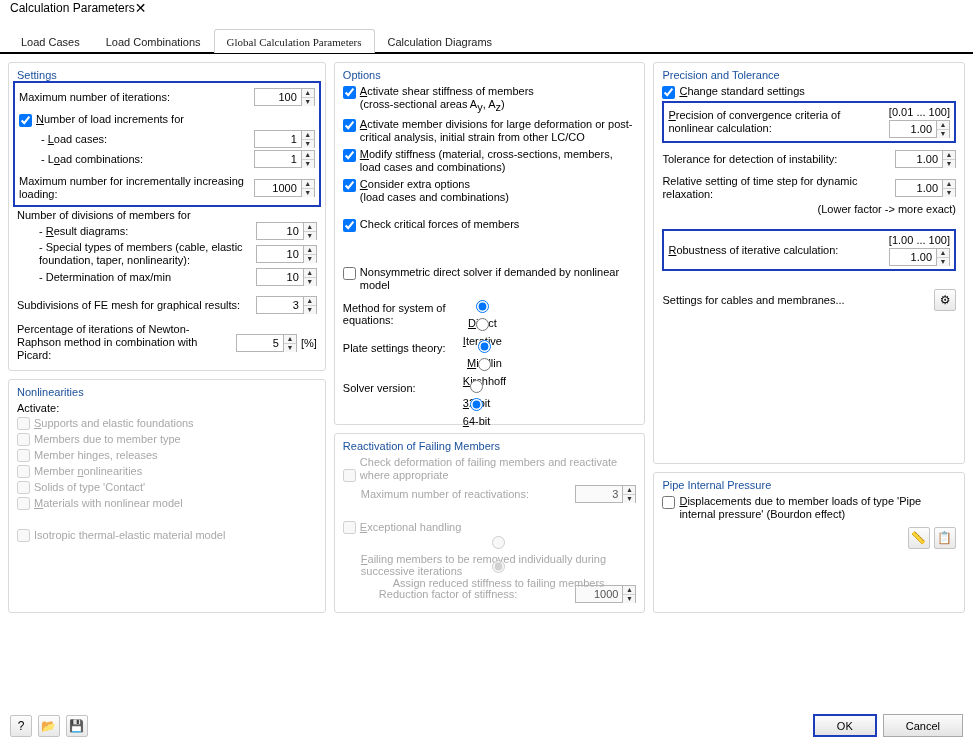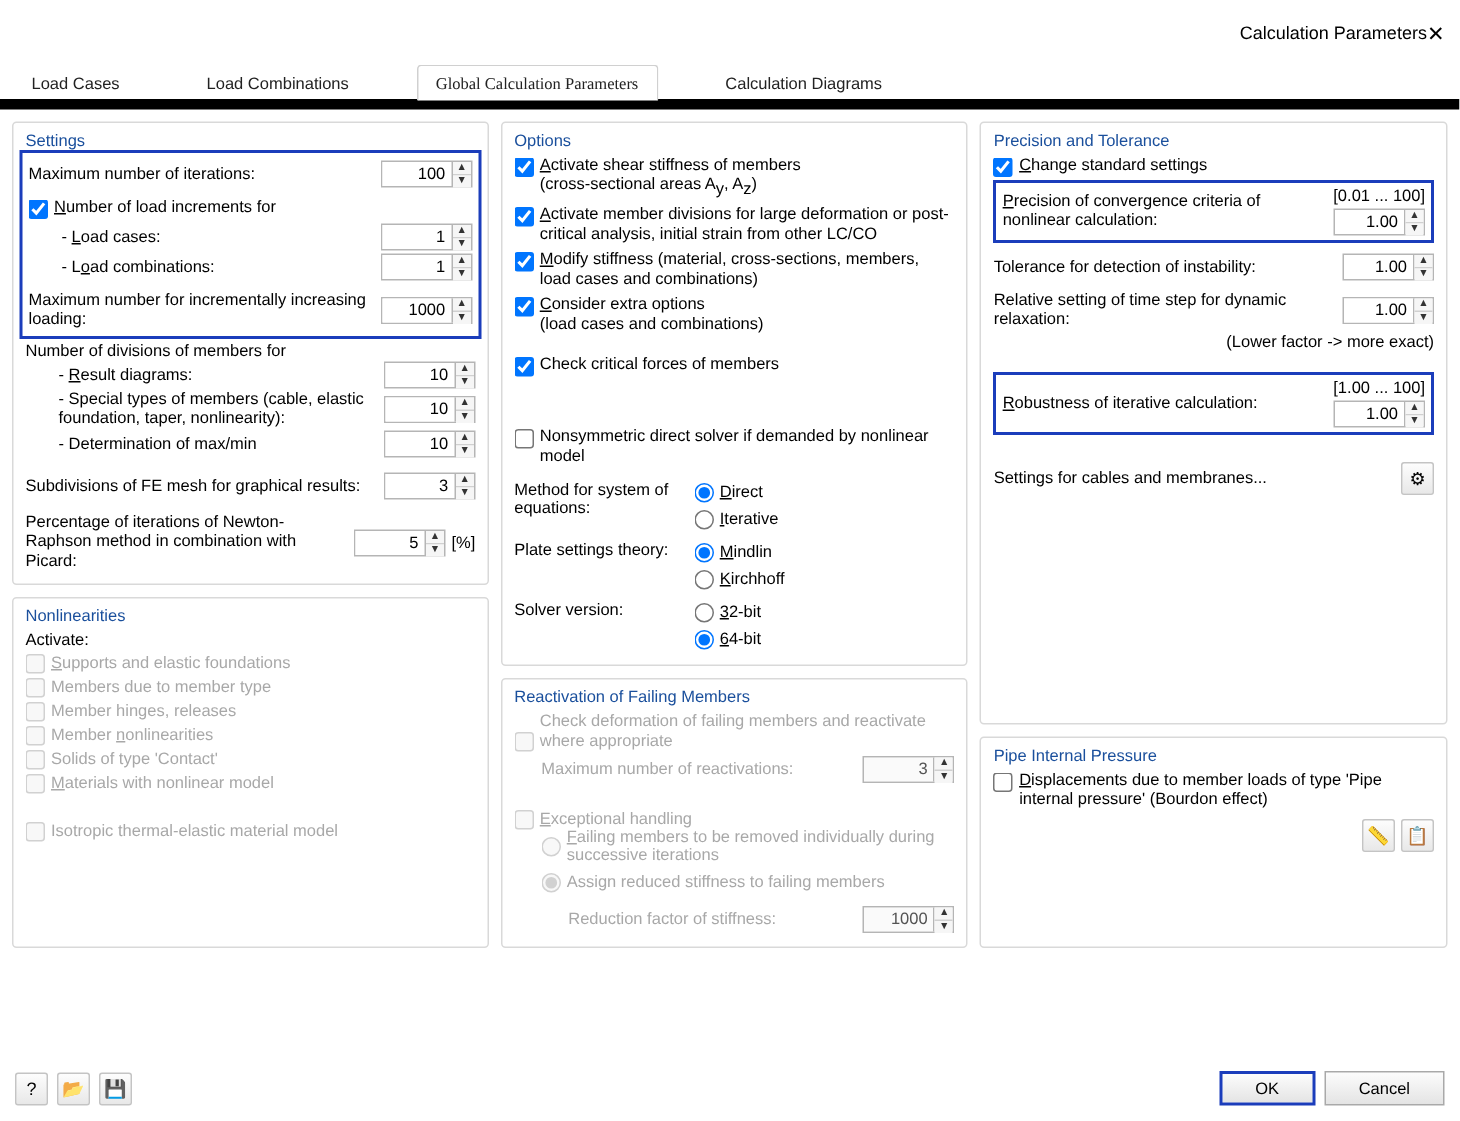--- a/index.html
+++ b/index.html
@@ -1,20 +1,20 @@
 <!DOCTYPE html>
 <html><head>
 <meta charset="utf-8">
 <style>
 * { box-sizing: border-box; margin: 0; padding: 0; font-family: "Segoe UI", Tahoma, sans-serif; font-size: 11px; }
 body { background: #fff; width: 973px; height: 747px; overflow: hidden; }
-.titlebar { display: flex; justify-content: flex-end; align-items: center; padding: 14px 10px 4px 10px; }
+.titlebar { display: flex; justify-content: flex-start; align-items: center; padding: 0 10px 4px 10px; }
 .title { font-size: 12px; }
 .close-x { font-size: 14px; font-family: Arial; cursor: pointer; }
-.tabstrip { display: flex; border-bottom: 7px solid #000000; padding: 0 8px; margin-top: 8px; gap: 32px; }
+.tabstrip { display: flex; border-bottom: 2px solid #000000; padding: 0 8px; margin-top: 8px; }
 .tab { padding: 6px 12px 5px; border: 1px solid transparent; border-bottom: none; position: relative; top: 1px; color: #222; cursor: pointer; }
 .tab.active { border-color: #d0d0d0; background: #fff; border-radius: 3px 3px 0 0; font-family: Liberation Serif, serif; }
 .cols { display: flex; gap: 8px; padding: 8px; }
 .col { flex: 1; display: flex; flex-direction: column; gap: 8px; }
 .panel { border: 1px solid #d9d9d9; border-radius: 3px; padding: 6px 8px 8px 8px; background: #fff; }
 .panel.grow { flex: 1; }
 .ptitle { color: #1a4f9c; font-size: 11px; margin-bottom: 4px; }
 .row { display: flex; align-items: center; min-height: 20px; margin: 0; }
 .label { flex: 1; line-height: 13px; }
 .label.sub { padding-left: 22px; }
@@ -22,21 +22,21 @@
 .spinner { display: inline-flex; align-items: stretch; border: 1px solid #b5b5b5; height: 18px; }
 .spinner input { width: 46px; border: none; text-align: right; padding: 0 4px; outline: none; }
 .spinbtns { display: flex; flex-direction: column; width: 13px; border-left: 1px solid #b5b5b5; }
 .spinbtns div { flex: 1; font-size: 7px; text-align: center; line-height: 8px; color: #333; cursor: pointer; background: #f6f6f6; }
 .spinbtns div:first-child { border-bottom: 1px solid #d0d0d0; }
 .cb { display: flex; align-items: flex-start; gap: 4px; margin: 2px 0; line-height: 13px; }
 .cb input[type=checkbox] { margin-top: 1px; }
 .cb.dis { color: #a8a8a8; align-items: flex-end; }
 .hgroup { border: 2px solid #1b3dbb; padding: 4px; margin: -4px; }
 .hgroup2 { border: 2px solid #1b3dbb; padding: 3px 4px; }
-.radio-row { display: flex; align-items: center; gap: 4px; height: 18px; }
+.radio-row { display: flex; align-items: center; gap: 4px; height: 18px; flex-direction: column; }
 .radio-row input { margin: 0; }
 .opt-row { display: flex; }
 .opt-row .olabel { width: 120px; padding-top: 2px; }
 .opt-row .opts { display: flex; flex-direction: column; gap: 0; }
 .range { font-size: 11px; text-align: left; }
 .ibtn { width: 22px; height: 22px; border: 1px solid #c4c4c4; background: linear-gradient(#fdfdfd,#e8e8e8); border-radius: 2px; display: inline-flex; align-items: center; justify-content: center; cursor: pointer; font-size: 12px; }
 .footer { position: absolute; bottom: 10px; left: 10px; right: 10px; display: flex; align-items: center; justify-content: space-between; }
 .footer-btns { display: flex; gap: 6px; }
 .btn { height: 23px; padding: 0 22px; border: 1px solid #a9a9a9; background: linear-gradient(#fcfcfc,#e4e4e4); cursor: pointer; }
 .btn.pri { border: 2px solid #1b3dbb; }

